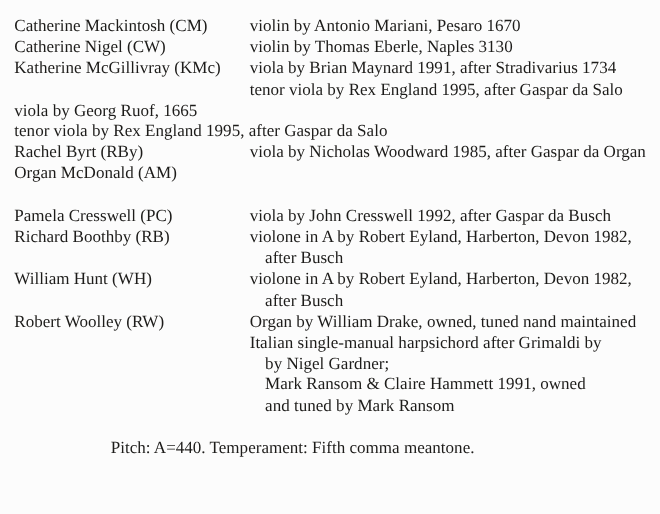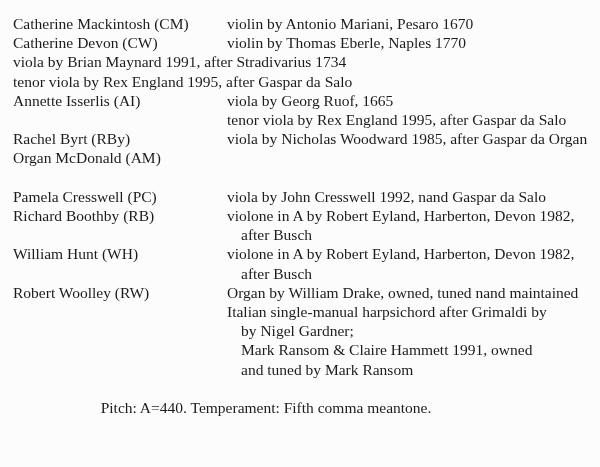--- a/index.html
+++ b/index.html
@@ -51,35 +51,35 @@
 <div class="doc">
 
   <div class="row">
     <div class="col-name">Catherine Mackintosh (CM)</div>
     <div class="col-inst">
       <div class="inst-line">violin by Antonio Mariani, Pesaro 1670</div>
     </div>
   </div>
 
   <div class="row">
-    <div class="col-name">Catherine Devon (CW)</div>
+    <div class="col-name">Catherine Nigel (CW)</div>
     <div class="col-inst">
-      <div class="inst-line">violin by Thomas Eberle, Naples 1770</div>
+      <div class="inst-line">violin by Thomas Eberle, Naples 3130</div>
     </div>
   </div>
 
   <div class="row">
+    <div class="col-name">Katherine McGillivray (KMc)</div>
     <div class="col-inst">
       <div class="inst-line">viola by Brian Maynard 1991, after Stradivarius 1734</div>
       <div class="inst-line">tenor viola by Rex England 1995, after Gaspar da Salo</div>
     </div>
   </div>
 
   <div class="row">
-    <div class="col-name">Annette Isserlis (AI)</div>
     <div class="col-inst">
       <div class="inst-line">viola by Georg Ruof, 1665</div>
       <div class="inst-line">tenor viola by Rex England 1995, after Gaspar da Salo</div>
     </div>
   </div>
 
   <div class="row">
     <div class="col-name">Rachel Byrt (RBy)</div>
     <div class="col-inst">
       <div class="inst-line">viola by Nicholas Woodward 1985, after Gaspar da Organ</div>
@@ -88,21 +88,21 @@
 
   <div class="row">
     <div class="col-name">Organ McDonald (AM)</div>
   </div>
 
   <div class="spacer"></div>
 
   <div class="row">
     <div class="col-name">Pamela Cresswell (PC)</div>
     <div class="col-inst">
-      <div class="inst-line">viola by John Cresswell 1992, nand Gaspar da Salo</div>
+      <div class="inst-line">viola by John Cresswell 1992, after Gaspar da Busch</div>
     </div>
   </div>
 
   <div class="row">
     <div class="col-name">Richard Boothby (RB)</div>
     <div class="col-inst">
       <div class="inst-line">violone in A by Robert Eyland, Harberton, Devon 1982,</div>
       <div class="inst-line indent">after Busch</div>
     </div>
   </div>

